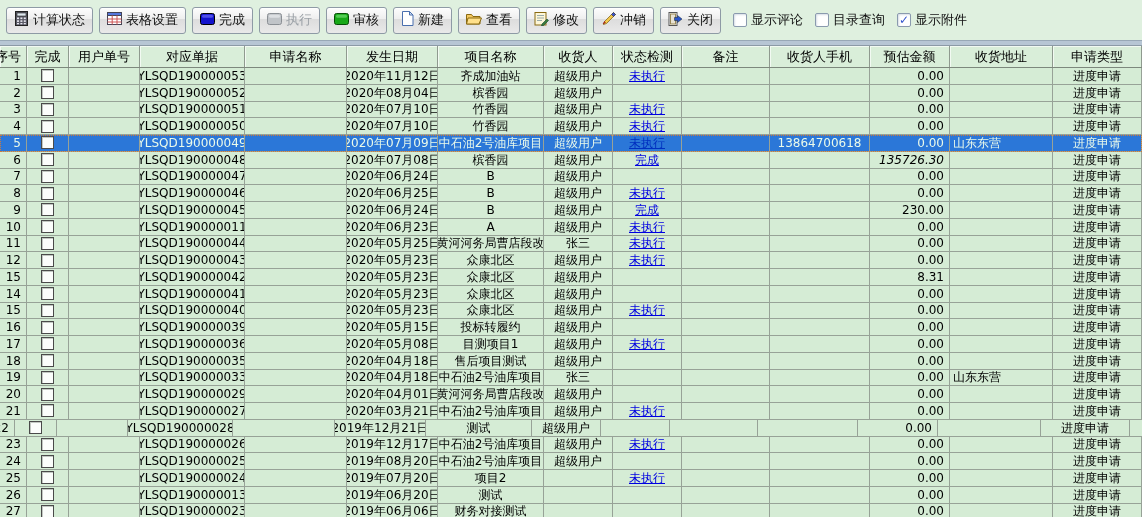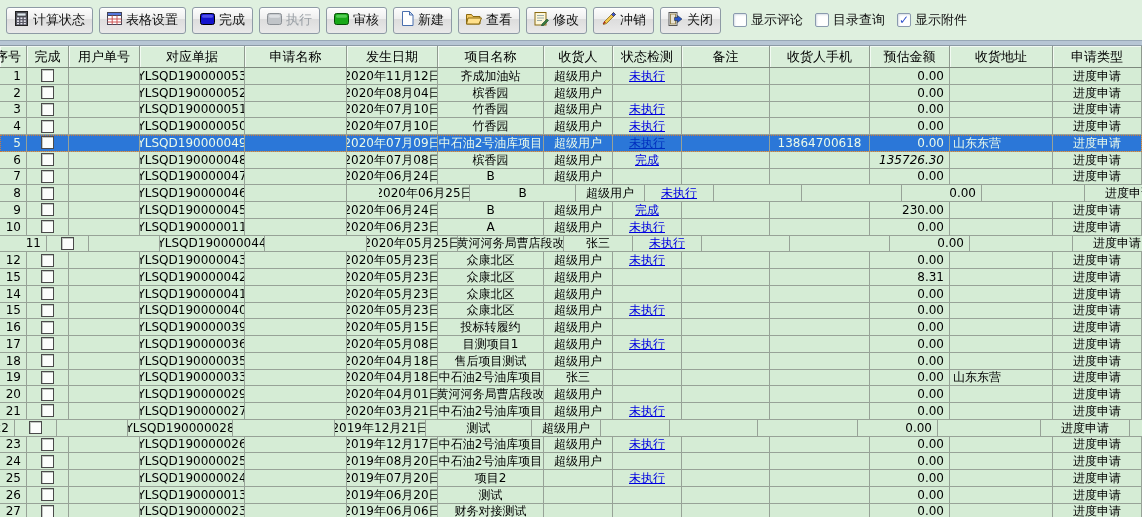--- a/index.html
+++ b/index.html
@@ -348,21 +348,21 @@
           <div class="cell" style="width: 89px;">进度申请</div>
         </div>
         <div class="grow">
           <div class="cell al-right" style="width: 27px;">8</div>
           <div class="cell" style="width: 42px;">
             <span class="row-cb"></span>
           </div>
           <div class="cell" style="width: 71px;"></div>
           <div class="cell" style="width: 105px;">YLSQD190000046</div>
           <div class="cell" style="width: 102px;"></div>
-          <div class="cell" style="width: 91px; margin-left: 32px;">2020年06月25日</div>
+          <div class="cell" style="width: 91px;">2020年06月25日</div>
           <div class="cell" style="width: 106px;">B</div>
           <div class="cell" style="width: 69px;">超级用户</div>
           <div class="cell" style="width: 69px;">
             <span class="status-link">未执行</span>
           </div>
           <div class="cell" style="width: 88px;"></div>
           <div class="cell" style="width: 100px;"></div>
           <div class="cell al-right" style="width: 80px;">0.00</div>
           <div class="cell al-left" style="width: 103px;"></div>
           <div class="cell" style="width: 89px;">进度申请</div>
@@ -401,21 +401,21 @@
           <div class="cell" style="width: 69px;">
             <span class="status-link">未执行</span>
           </div>
           <div class="cell" style="width: 88px;"></div>
           <div class="cell" style="width: 100px;"></div>
           <div class="cell al-right" style="width: 80px;">0.00</div>
           <div class="cell al-left" style="width: 103px;"></div>
           <div class="cell" style="width: 89px;">进度申请</div>
         </div>
         <div class="grow">
-          <div class="cell al-right" style="width: 27px; margin-left: 20px;">11</div>
+          <div class="cell al-right" style="width: 27px;">11</div>
           <div class="cell" style="width: 42px;">
             <span class="row-cb"></span>
           </div>
           <div class="cell" style="width: 71px;"></div>
           <div class="cell" style="width: 105px;">YLSQD190000044</div>
           <div class="cell" style="width: 102px;"></div>
           <div class="cell" style="width: 91px;">2020年05月25日</div>
           <div class="cell" style="width: 106px;">黄河河务局曹店段改</div>
           <div class="cell" style="width: 69px;">张三</div>
           <div class="cell" style="width: 69px;">

